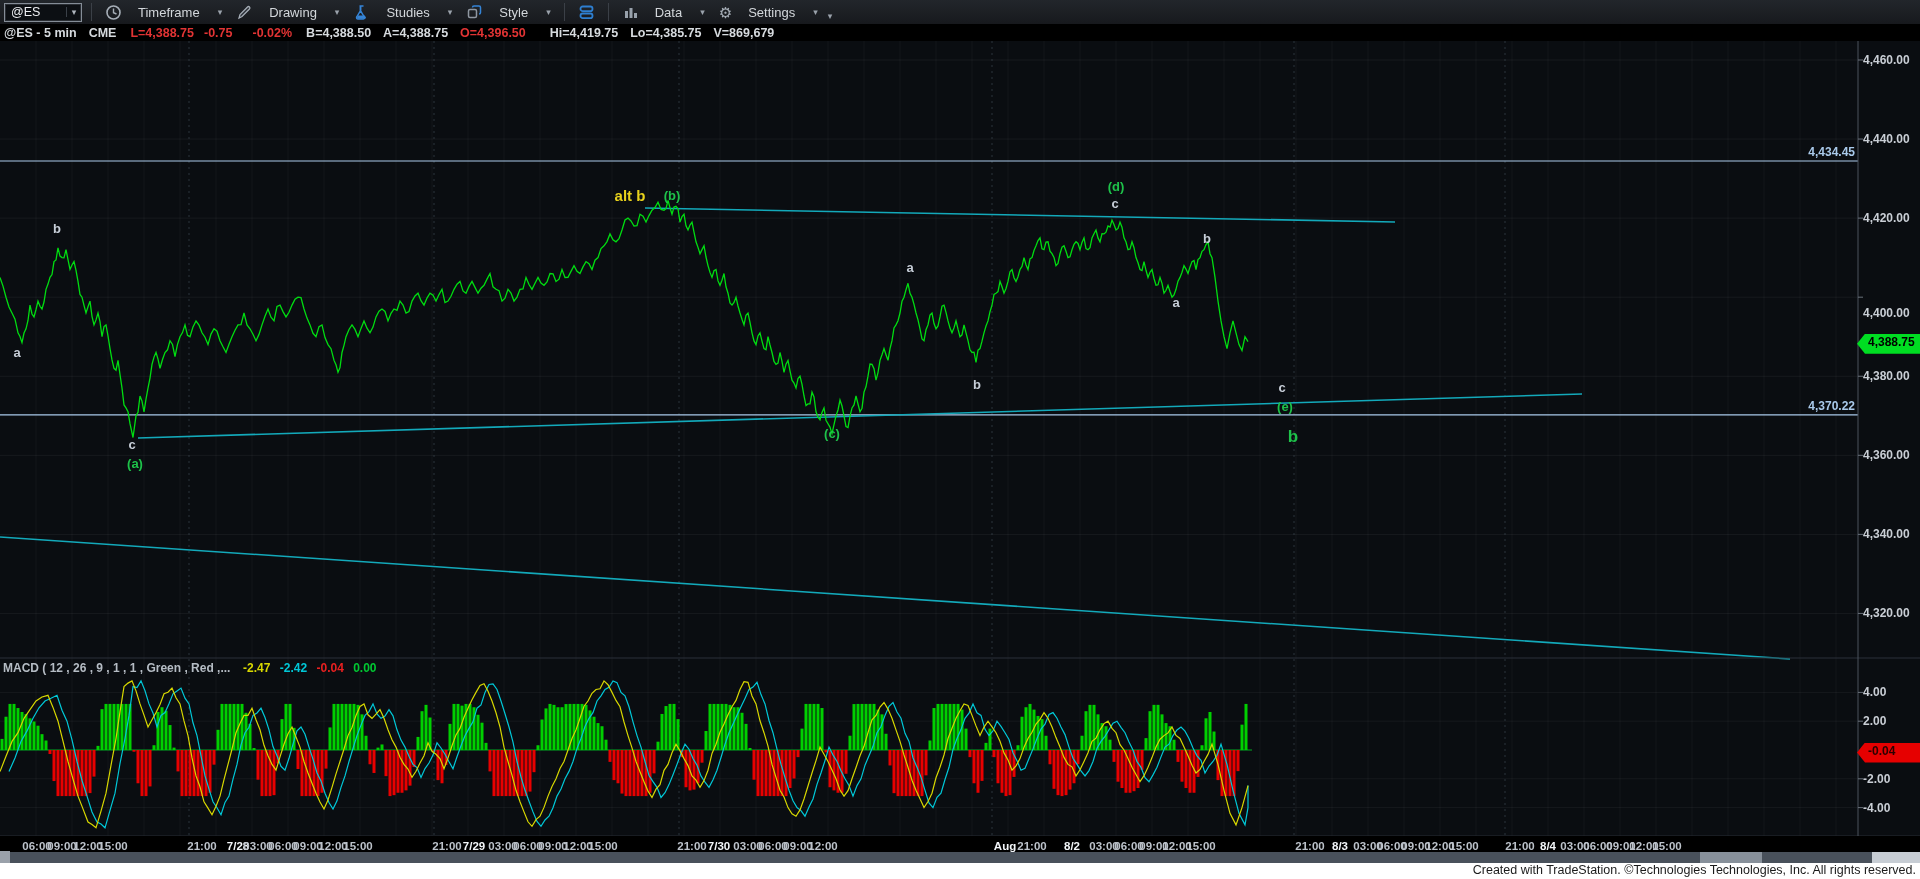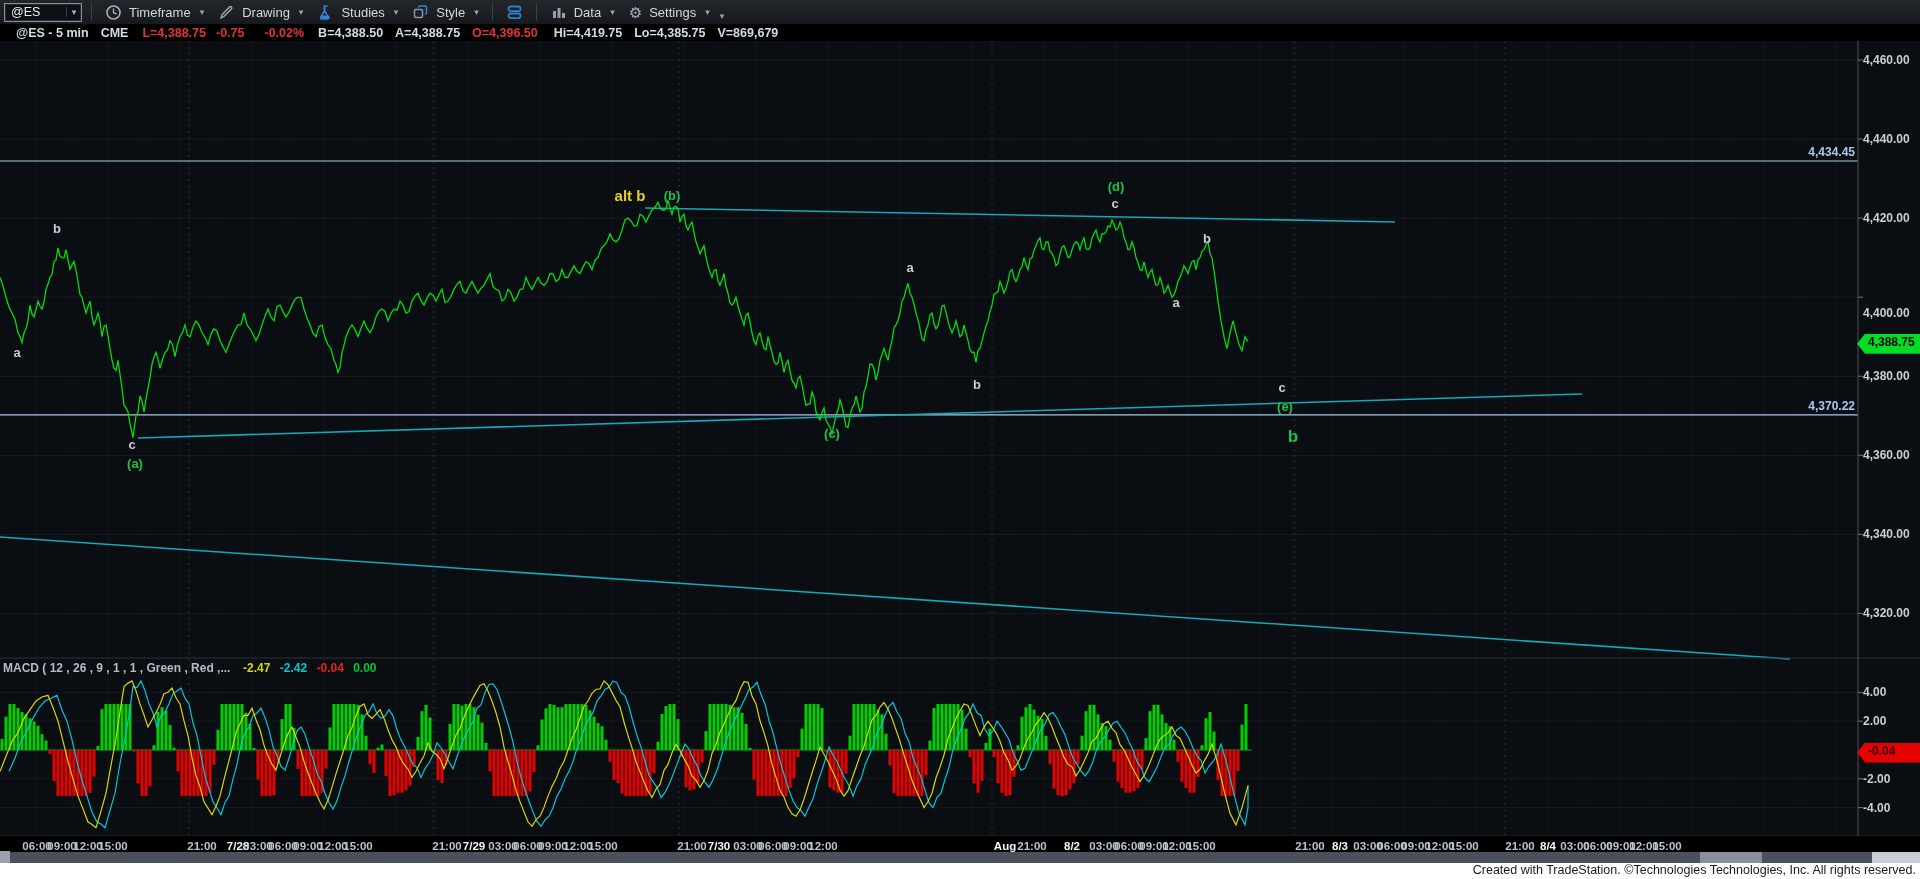--- a/index.html
+++ b/index.html
@@ -7,28 +7,28 @@
   .screen{position:relative;width:1920px;height:879px;background:#0a0d11;overflow:hidden;}
   
   .toolbar{position:absolute;left:0;top:0;width:1920px;height:25px;
     background:linear-gradient(#22262b,#17191d);border-bottom:1px solid #000;
     display:flex;align-items:center;gap:6px;padding:0 4px;z-index:30;}
   .symbol-box{display:flex;align-items:center;width:78px;height:19px;background:#0c0f13;
     border:1px solid #858d97;box-shadow:0 0 0 1px #2a2e34 inset;color:#eceef1;font-size:12.5px;}
   .symbol-box .sym{flex:1;padding-left:6px;}
   .symbol-box .arr{width:15px;text-align:center;color:#aeb5bd;font-size:9px;border-left:1px solid #3a4048;}
   .tsep{width:1px;height:18px;background:#3b4047;margin:0 3px;}
-  .menu{display:flex;align-items:center;gap:7px;color:#d3d7db;font-size:13px;padding:0 4px;height:23px;cursor:default;}
+  .menu{display:flex;align-items:center;gap:16px;color:#d3d7db;font-size:13px;padding:0 4px;height:23px;cursor:default;}
   .menu .car{color:#9aa2ab;font-size:9px;margin-left:2px;}
   .icon16{width:17px;height:17px;display:inline-block;}
   .gear{font-size:15px;color:#a7afb8;line-height:17px;}
   .overflow-car{color:#9aa2ab;font-size:9px;margin-top:8px;}
   
   .statusbar{position:absolute;left:0;top:25px;width:1920px;height:16px;background:#000;
-    display:flex;align-items:center;padding-left:16px;font-size:12.5px;font-weight:600;z-index:25;}
+    display:flex;align-items:center;padding-left:4px;font-size:12.5px;font-weight:600;z-index:25;}
   .statusbar span{white-space:pre;}
   
   #csvg{position:absolute;left:0;top:0;z-index:1;}
   #overlays{position:absolute;left:0;top:0;width:1920px;height:879px;z-index:5;pointer-events:none;}
   .axlabel{position:absolute;left:1863px;font-size:12px;font-weight:700;color:#c9ced5;white-space:nowrap;}
   .lvlabel{position:absolute;width:80px;text-align:right;font-size:12px;font-weight:700;color:#a9c9ea;}
   .badge{position:absolute;left:1857px;width:63px;height:20px;line-height:16px;font-size:12px;font-weight:700;
     padding-left:11px;clip-path:polygon(8px 0,100% 0,100% 100%,8px 100%,0 50%);white-space:nowrap;}
   .wave{position:absolute;transform:translate(-50%,-50%);font-size:13px;font-weight:600;white-space:nowrap;}
   .macdhdr{position:absolute;left:3px;top:661px;font-size:12px;font-weight:700;white-space:pre;}
@@ -119,21 +119,21 @@
 
   <div class="statusbar" id="status-row">
       <span style="color: rgb(214, 218, 222); margin-left: 0px;">@ES - 5 min</span>
       <span style="color: rgb(214, 218, 222); margin-left: 12px;">CME</span>
       <span style="color: rgb(226, 52, 52); margin-left: 14px;">L=4,388.75</span>
       <span style="color: rgb(226, 52, 52); margin-left: 10px;">-0.75</span>
       <span style="color: rgb(226, 52, 52); margin-left: 20px; text-align: center;">-0.02%</span>
       <span style="color: rgb(214, 218, 222); margin-left: 14px;">B=4,388.50</span>
       <span style="color: rgb(214, 218, 222); margin-left: 12px;">A=4,388.75</span>
       <span style="color: rgb(226, 52, 52); margin-left: 12px;">O=4,396.50</span>
-      <span style="color: rgb(214, 218, 222); margin-left: 16px;">Hi=4,419.75</span>
+      <span style="color: rgb(214, 218, 222); margin-left: 24px;">Hi=4,419.75</span>
       <span style="color: rgb(214, 218, 222); margin-left: 12px;">Lo=4,385.75</span>
       <span style="color: rgb(214, 218, 222); margin-left: 12px;">V=869,679</span>
     </div>
 
   <svg id="csvg" width="1920" height="879">
       <rect x="0" y="41" width="1920" height="795" fill="#0a0d11"></rect>
       <line x1="36" y1="41" x2="36" y2="836" stroke="rgba(255,255,255,0.045)" stroke-width="1"></line>
       <line x1="72" y1="41" x2="72" y2="836" stroke="rgba(255,255,255,0.045)" stroke-width="1"></line>
       <line x1="108" y1="41" x2="108" y2="836" stroke="rgba(255,255,255,0.045)" stroke-width="1"></line>
       <line x1="144" y1="41" x2="144" y2="836" stroke="rgba(255,255,255,0.045)" stroke-width="1"></line>

